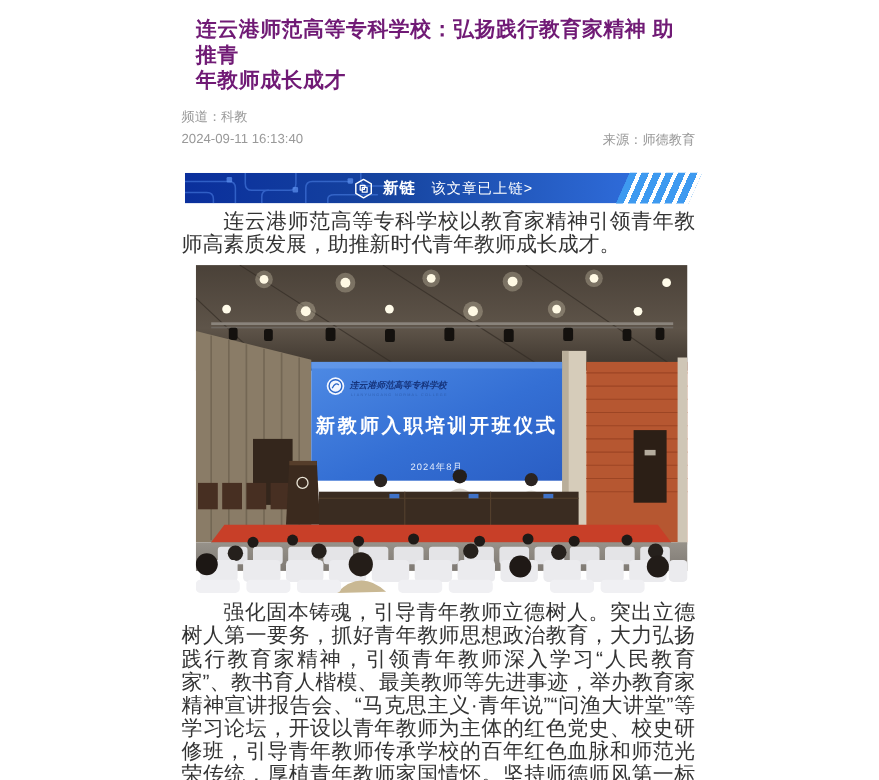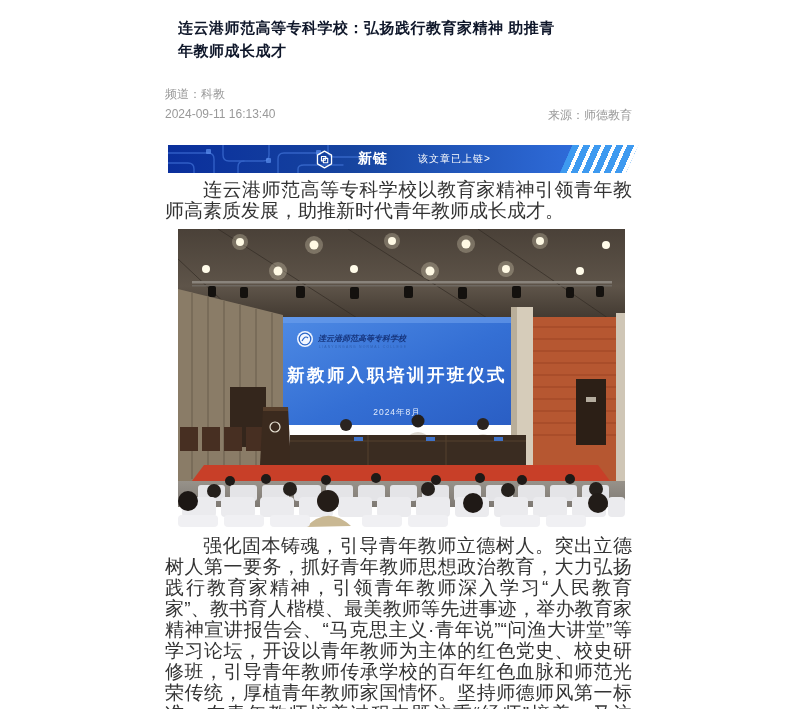--- a/index.html
+++ b/index.html
@@ -1,37 +1,37 @@
 <!DOCTYPE html>
 <html><head>
 <meta charset="utf-8">
 <style>
   * { margin:0; padding:0; box-sizing:border-box; }
   html,body { width:799px; height:709px; overflow:hidden; background:#ffffff;
               font-family:"Liberation Sans", sans-serif; }
   .content { position:absolute; left:165px; top:0; width:467px; }
 
-  h1.article-title { padding:16px 0 0 13px; font-size:15px; line-height:23px;
-                     font-weight:bold; color:#0f172a; letter-spacing:0.5px; }
-
-  .meta-channel { margin-top:24px; font-size:12px; color:#999999; }
+  h1.article-title { padding:16px 0 0 13px; font-size:19px; line-height:23px;
+                     font-weight:bold; color:#701a75; letter-spacing:0.5px; }
+
+  .meta-channel { margin-top:13px; font-size:12px; color:#999999; }
   .meta-row { margin-top:4px; display:flex; justify-content:space-between;
               font-size:12px; color:#999999;text-align:center; }
 
   .chain-banner { position:relative; height:28px; margin-top:21px; margin-left:3px;
                   width:464px; cursor:pointer; }
   .banner-solid { position:absolute; left:0; top:0; height:28px; width:410px;
                   background:linear-gradient(90deg,#0a2f9c 0%, #16449f 45%, #2f6cda 100%);
                   clip-path:polygon(0 0, 100% 0, calc(100% - 13px) 100%, 0 100%);
                   display:flex; align-items:center; justify-content:center; overflow:hidden; }
   .banner-circuit { position:absolute; left:0; top:0; }
-  .banner-inner { position:relative; display:flex; align-items:center; gap:24px;
+  .banner-inner { position:relative; display:flex; align-items:center; gap:8px;
                   margin-left:60px; }
   .banner-brand { color:#ffffff; font-size:14px; font-weight:bold; letter-spacing:1px; }
-  .banner-msg { color:#ffffff; font-size:10px; margin-left:6px; letter-spacing:1px; }
+  .banner-msg { color:#ffffff; font-size:13px; margin-left:6px; letter-spacing:1px; }
   .banner-stripes { position:absolute; left:398px; top:0; height:28px; width:66px;
                     background:repeating-linear-gradient(90deg,#3e9af0 0 7px,
                                rgba(255,255,255,0) 7px 11px);
                     transform:skewX(-24deg); }
 
   .para { width:467px; font-size:19px; line-height:21px; color:#333333;
           text-indent:2em; text-align:justify; }
   .para-intro { margin-top:6px; }
   .para-body  { margin-top:8px; }
 

